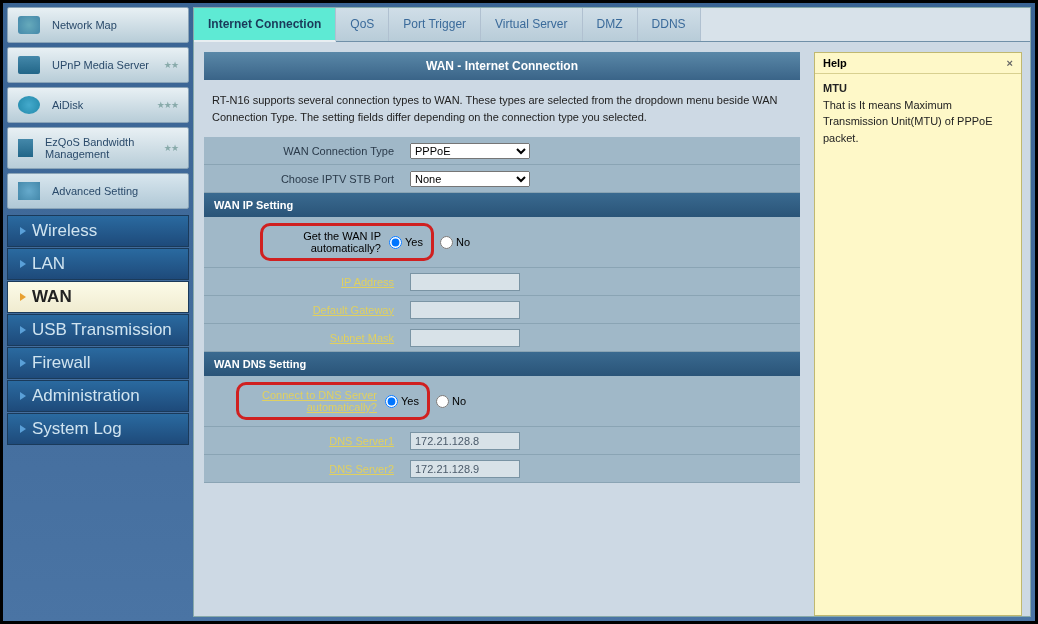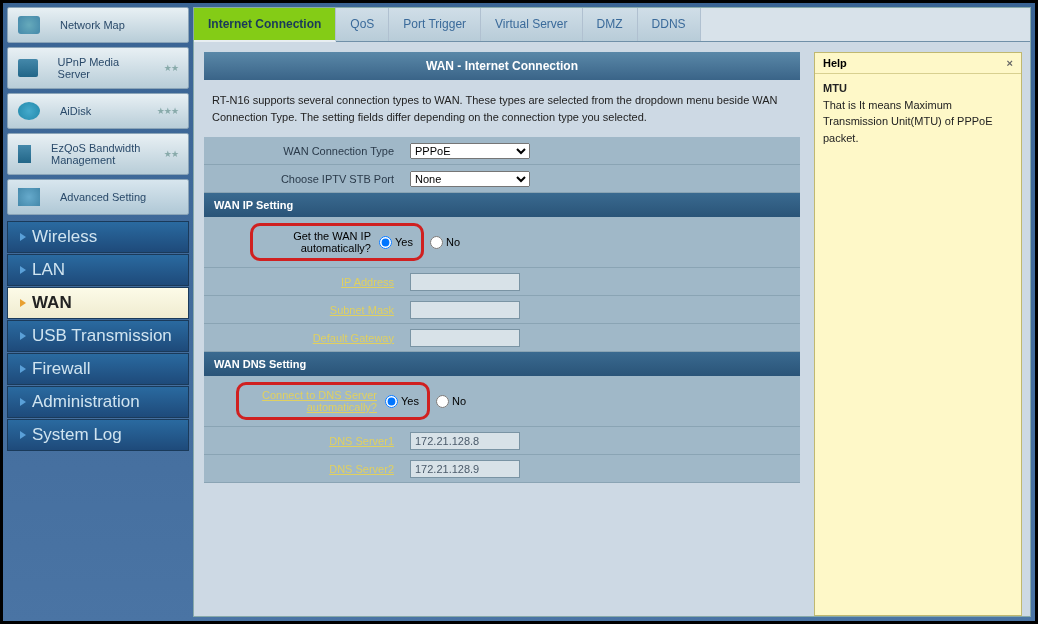--- a/index.html
+++ b/index.html
@@ -1,31 +1,31 @@
 <!DOCTYPE html>
 <html><head>
 <meta charset="utf-8">
 <style>
 * { box-sizing: border-box; margin: 0; padding: 0; font-family: Arial, sans-serif; }
 body { background: linear-gradient(to bottom, #3a6494, #4a74a4); width: 1038px; height: 624px; overflow: hidden; }
 .container { display: flex; height: 100%; padding: 4px; gap: 4px; border: 3px solid #000; }
 .sidebar { width: 182px; display: flex; flex-direction: column; gap: 4px; }
-.side-btn { background: linear-gradient(to bottom, #e8f0f4, #b8cdd8); border: 1px solid #8aa4b8; border-radius: 2px; padding: 8px 10px; display: flex; align-items: center; gap: 20px; font-size: 11px; color: #2a4a6a; cursor: pointer; position: relative; }
+.side-btn { background: linear-gradient(to bottom, #e8f0f4, #b8cdd8); border: 1px solid #8aa4b8; border-radius: 2px; padding: 8px 10px; display: flex; align-items: center; gap: 12px; font-size: 11px; color: #2a4a6a; cursor: pointer; position: relative; }
 .side-btn .icon { width: 22px; height: 18px; display: inline-block; }
 .side-btn .stars { margin-left: auto; color: #8aa; font-size: 9px; letter-spacing: -1px; }
 .side-btn.adv { background: linear-gradient(to bottom, #d8e6ee, #b0c8d6); }
 .subnav { display: flex; flex-direction: column; gap: 1px; margin-top: 2px; }
 .submenu { background: linear-gradient(to bottom, #2a6aa0, #1e4a7a); border: 1px solid #1a3a5a; color: #d0e4f0; font-size: 17px; padding: 5px 12px; cursor: pointer; display: flex; align-items: center; gap: 6px; }
 .submenu.active { background: linear-gradient(to bottom, #fcfbe8, #f0ecd0); color: #222; font-weight: bold; }
 .submenu .tri { width: 0; height: 0; border-left: 6px solid #5aa0d8; border-top: 4px solid transparent; border-bottom: 4px solid transparent; }
 .submenu.active .tri { border-left-color: #e8a030; }
 .main { flex: 1; background: #cdd9e4; border: 1px solid #8aa; display: flex; flex-direction: column; }
 .tabs { display: flex; background: #d8e2ea; border-bottom: 1px solid #7090a8; }
 .tab { padding: 9px 14px; font-size: 12px; color: #3a6a9a; cursor: pointer; border-right: 1px solid #b0c0d0; background: linear-gradient(to bottom,#d0dee8,#b8ccd8); }
-.tab.active { background: #84cc16; color: #1a3a5a; font-weight: bold; border-bottom: 2px solid #e8eef2; margin-bottom: -1px; }
+.tab.active { background: #5eead4; color: #1a3a5a; font-weight: bold; border-bottom: 2px solid #e8eef2; margin-bottom: -1px; }
 .content-wrap { display: flex; gap: 14px; padding: 10px 8px 0 0; height: 100%; }
 .content { flex: 1; margin-left: 10px; }
 .title-bar { background: linear-gradient(to bottom, #5a88a8, #3a6488); color: #fff; text-align: center; padding: 7px; font-size: 12px; font-weight: bold; }
 .desc { font-size: 11px; color: #222; padding: 12px 8px; line-height: 1.5; }
 .form-area { background: #a0b8c8; }
 .form-row { display: flex; align-items: center; border-bottom: 1px solid #8aa4b4; min-height: 28px; }
 .form-label { width: 200px; text-align: right; padding: 4px 10px 4px 4px; font-size: 11px; color: #2a3a4a; }
 .form-label.link { color: #e0d060; text-decoration: underline; cursor: pointer; }
 .form-ctrl { padding: 2px 6px; font-size: 11px; display: flex; align-items: center; gap: 8px; }
 .form-ctrl select { font-size: 11px; width: 120px; }
@@ -128,47 +128,47 @@
           <div class="form-row">
             <div class="form-label">Choose IPTV STB Port</div>
             <div class="form-ctrl">
               <select><option>None</option></select>
             </div>
           </div>
         </div>
 
         <div class="section-hdr">WAN IP Setting</div>
         <div class="form-area">
-          <div class="form-row" style="padding:6px 6px">
+          <div class="form-row" style="padding:6px 16px">
             <div class="highlight" style="margin-left:40px">
               <div style="width:110px;text-align:right;font-size:11px">Get the WAN IP automatically?</div>
               <label class="radiolabel">
                   <input type="radio" checked="" style="">
                   <span>Yes</span>
                 </label>
             </div>
             <label class="radiolabel" style="margin-left:6px">
                 <input type="radio" style="">
                 <span>No</span>
               </label>
           </div>
           <div class="form-row">
               <div class="form-label link">IP Address</div>
               <div class="form-ctrl">
                 <input type="text" disabled="" style="">
               </div>
             </div>
           <div class="form-row">
+              <div class="form-label link">Default Gateway</div>
+              <div class="form-ctrl">
+                <input type="text" disabled="" style="">
+              </div>
+            </div>
+          <div class="form-row">
               <div class="form-label link">Subnet Mask</div>
-              <div class="form-ctrl">
-                <input type="text" disabled="" style="">
-              </div>
-            </div>
-          <div class="form-row">
-              <div class="form-label link">Default Gateway</div>
               <div class="form-ctrl">
                 <input type="text" disabled="" style="">
               </div>
             </div>
         </div>
 
         <div class="section-hdr">WAN DNS Setting</div>
         <div class="form-area">
           <div class="form-row" style="padding:6px 0">
             <div class="highlight" style="margin-left:32px">

